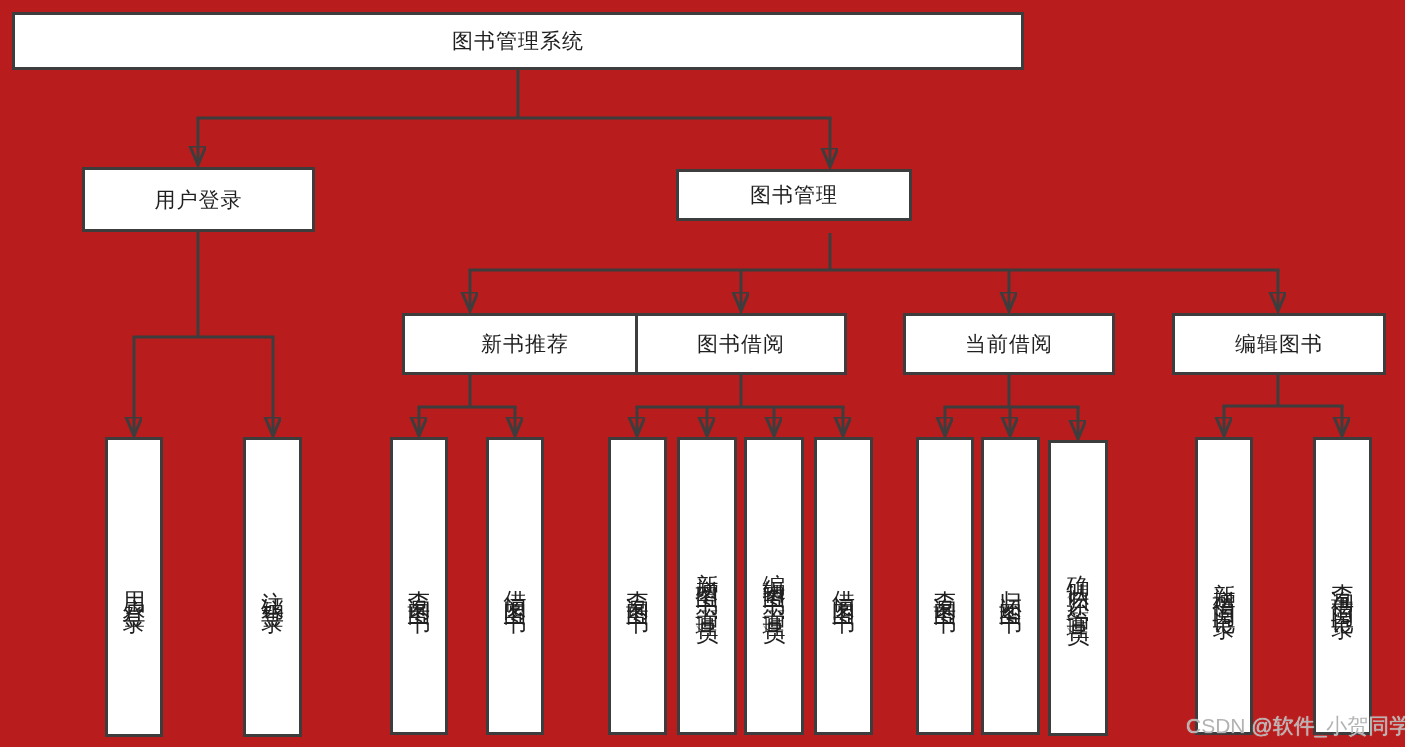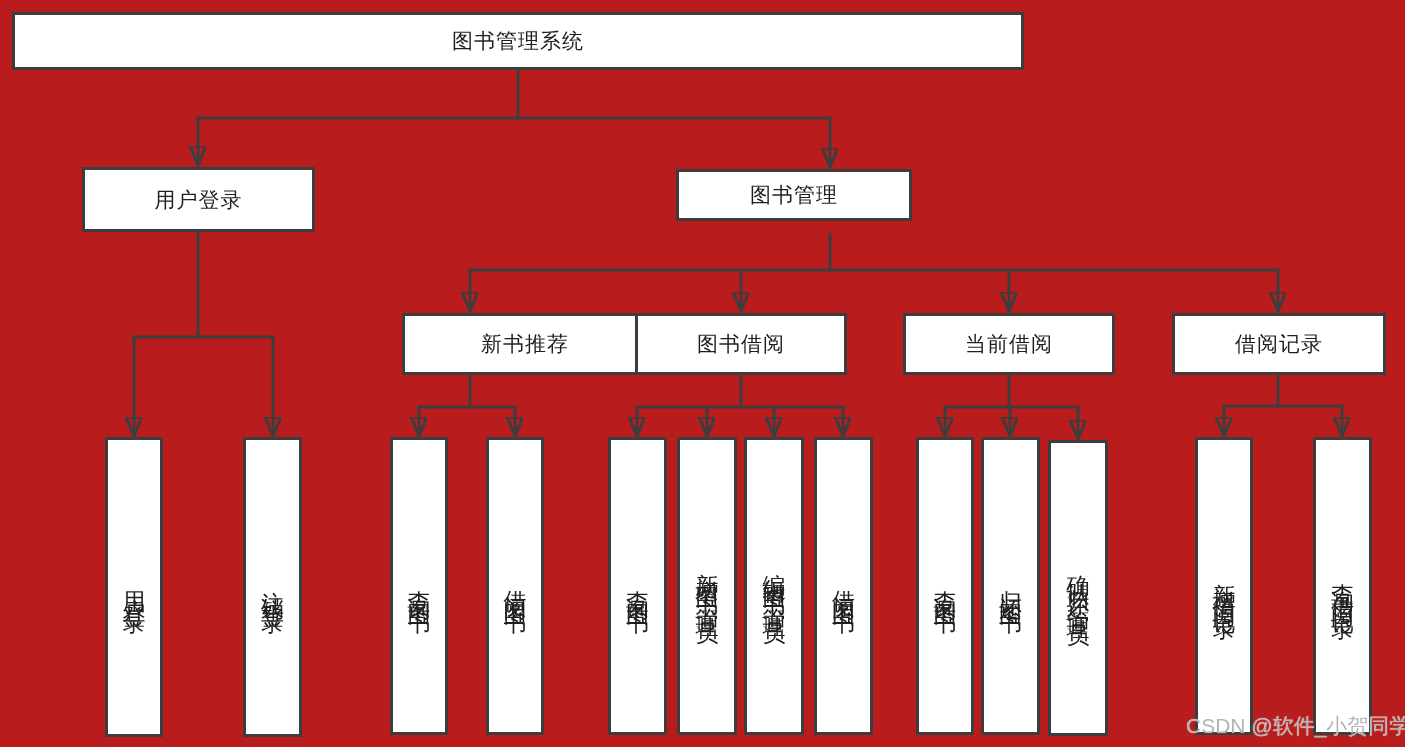--- a/index.html
+++ b/index.html
@@ -109,21 +109,21 @@
   <div class="box hbox" style="left:362px; top:313px; width:246px; height:62px;margin-left:40px;">
     <span>新书推荐</span>
   </div>
   <div class="box hbox" style="left:903px; top:313px; width:212px; height:62px;">
     <span>当前借阅</span>
   </div>
   <div class="box hbox" style="left:635px; top:313px; width:212px; height:62px;">
     <span>图书借阅</span>
   </div>
   <div class="box hbox" style="left:1172px; top:313px; width:214px; height:62px;">
-    <span>借阅记录</span>
+    <span>编辑图书</span>
   </div>
 
   <div class="box vbox" style="left:105px; top:437px; width:58px; height:300px;">
     <span class="vtext">用户登录</span>
   </div>
   <div class="box vbox" style="left:243px; top:437px; width:59px; height:300px;">
     <span class="vtext">注销登录</span>
   </div>
 
   <div class="box vbox" style="left:390px; top:437px; width:58px; height:298px;">

